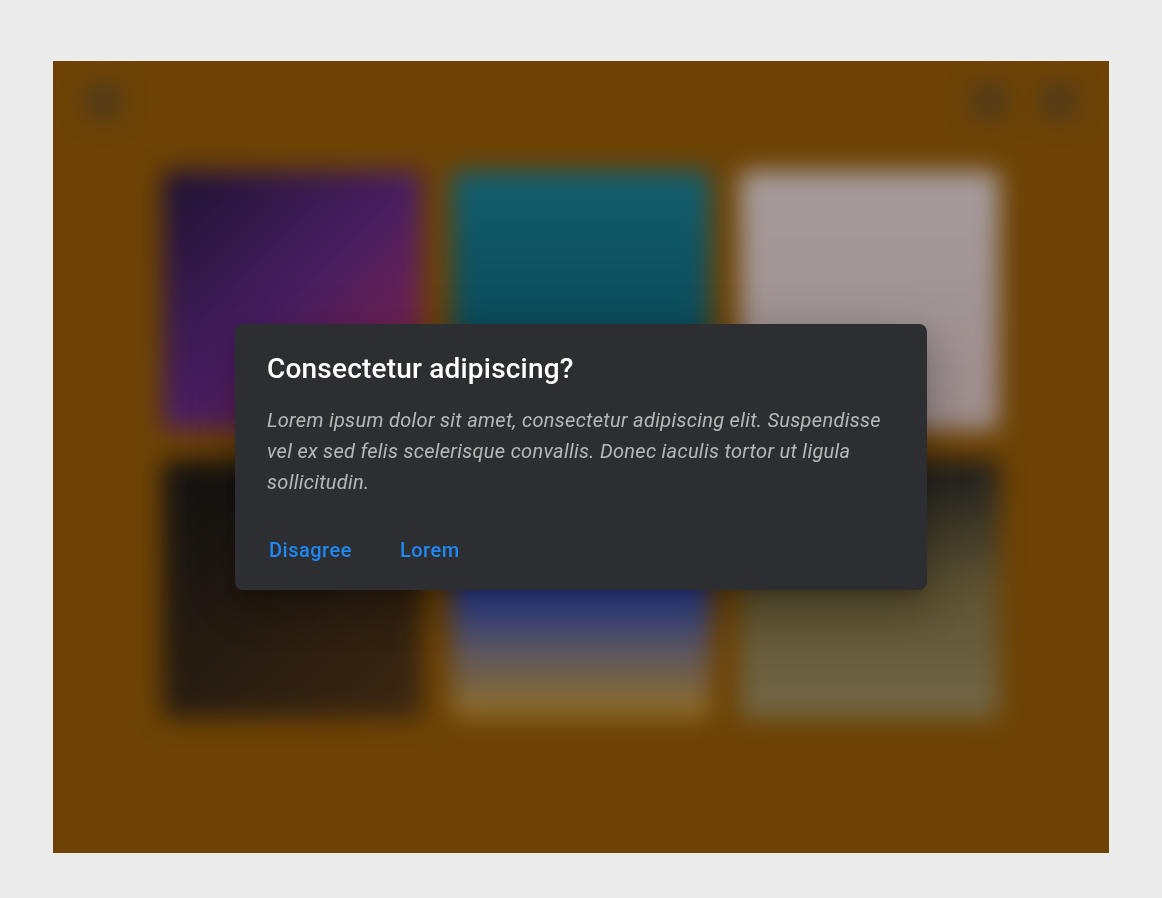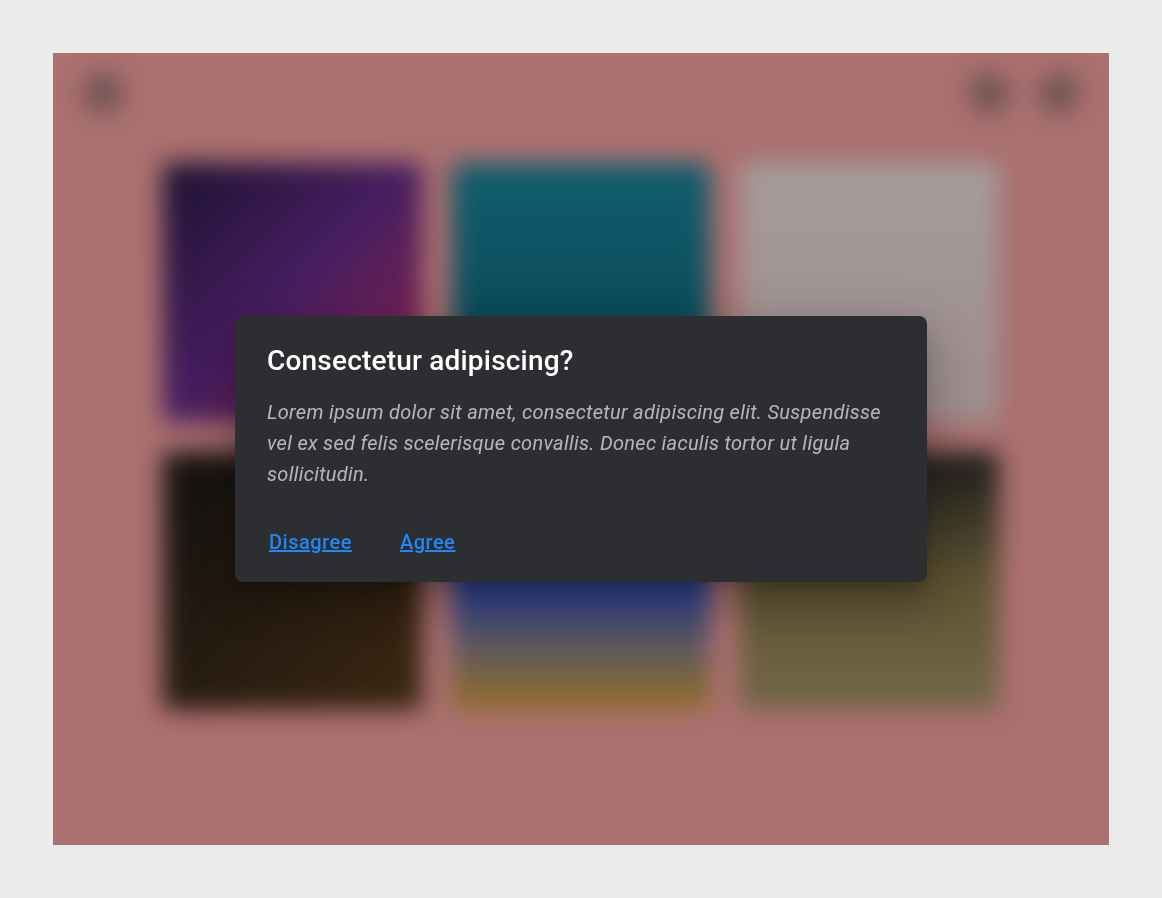--- a/index.html
+++ b/index.html
@@ -13,23 +13,24 @@
       background: #ebebeb;
       width: 1162px;
       height: 898px;
       overflow: hidden;
       padding: 53px;
     }
     
     .viewport {
       width: 100%;
       height: 100%;
-      background: #fca5a5;
+      background: #a16207;
       position: relative;
       overflow: hidden;
+      margin-top: 8px;
     }
     
     .background-content {
       position: absolute;
       inset: 0;
       filter: blur(12px);
     }
     
     .topbar {
       height: 80px;
@@ -119,21 +120,20 @@
     .dialog-button {
       background: none;
       border: none;
       color: #1e88f7;
       font-size: 20px;
       font-weight: 500;
       letter-spacing: 0.5px;
       cursor: pointer;
       font-family: inherit;
       padding: 6px 0;
-      text-decoration: underline;
     }
   </style>
 </head>
 <body>
 
 <div class="viewport">
 
   <div class="background-content">
     <div class="topbar">
       <div class="topbar-left">
@@ -153,18 +153,18 @@
       <div class="tile tile-6"></div>
     </div>
   </div>
 
   <div class="modal-scrim">
     <div class="dialog">
       <h2 class="dialog-title">Consectetur adipiscing?</h2>
       <p class="dialog-body">Lorem ipsum dolor sit amet, consectetur adipiscing elit. Suspendisse vel ex sed felis scelerisque convallis. Donec iaculis tortor ut ligula sollicitudin.</p>
       <div class="dialog-actions">
         <button class="dialog-button">Disagree</button>
-        <button class="dialog-button">Agree</button>
+        <button class="dialog-button">Lorem</button>
       </div>
     </div>
   </div>
 
 </div>
 
 </body></html>

